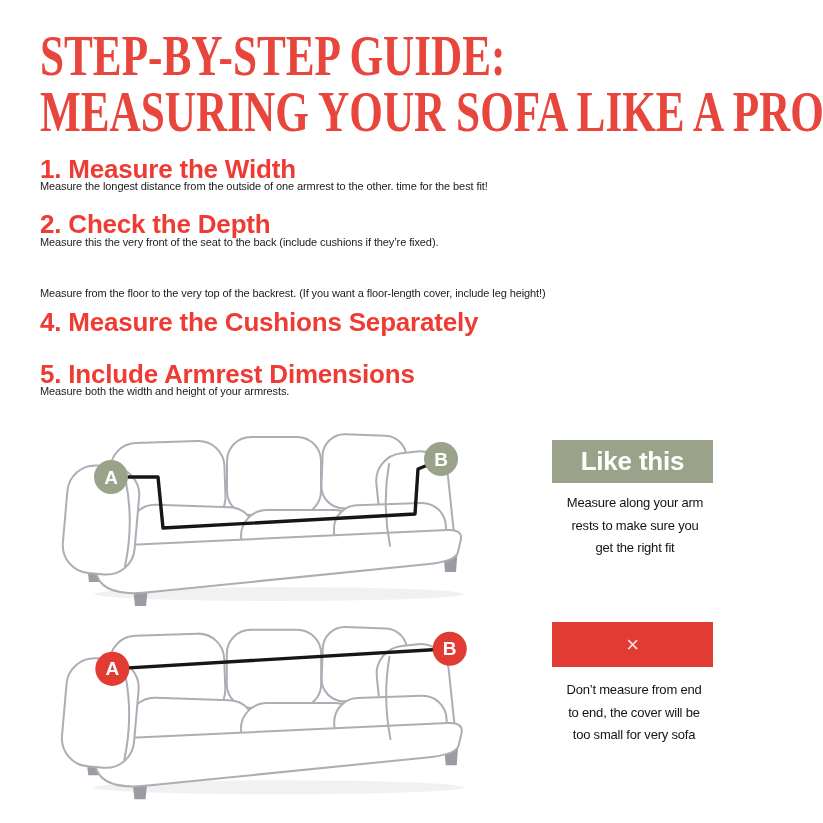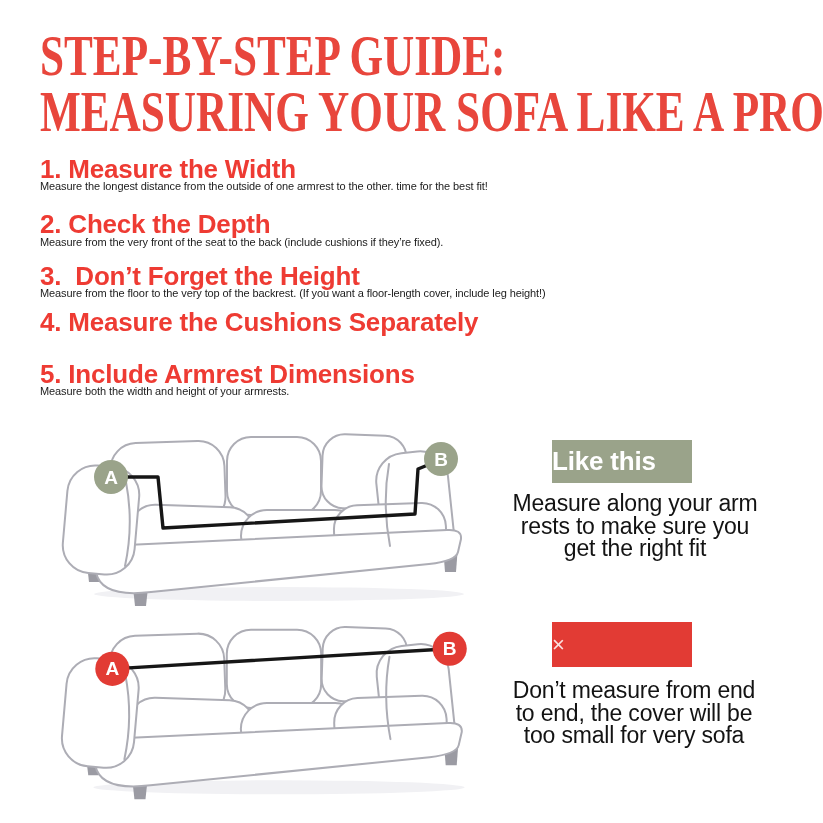--- a/index.html
+++ b/index.html
@@ -29,30 +29,30 @@
   .h2{top:209px}.b2{top:236px}
   .h3{top:261px}.b3{top:287px}
   .h4{top:307px}.b4{top:334px}
   .h5{top:359px}.b5{top:385px}
   
   .sofa{position:absolute;left:28px;}
   .sofa.one{top:422px;}
   .sofa.two{top:614px;}
   
   .badge{
-    position:absolute;left:552px;width:140px;height:43px;
-    display:flex;align-items:center;gap:9px;
+    position:absolute;left:552px;width:161px;height:43px;
+    display:flex;align-items:center;justify-content:center;gap:9px;
     color:#ffffff;font-weight:700;font-size:26px;letter-spacing:-0.2px;
   }
   .badge.like{top:440px;background:#9aa38a;}
   .badge.not{top:622px;background:#e23b34;height:45px;}
   .x-mark{font-weight:400;font-size:22px;opacity:0.85;line-height:1;}
   .side-text{
     position:absolute;text-align:center;white-space:pre-line;
-    font-size:23px;line-height:22.5px;color:#131313;letter-spacing:-0.2px;
+    font-size:13px;line-height:22.5px;color:#131313;letter-spacing:-0.2px;
   }
   .like-text{left:512px;top:492px;width:246px;}
   .not-text{left:506px;top:679px;width:256px;}
   
   .marker-letter{
     font-family:"Liberation Sans", sans-serif;font-size:19px;font-weight:700;
     fill:#ffffff;text-anchor:middle;
   }
 </style>
 </head>
@@ -61,22 +61,21 @@
 <div class="page">
 
   <div class="title">
     <div>STEP-BY-STEP GUIDE:</div>
     <div>MEASURING YOUR SOFA LIKE A PRO</div>
   </div>
 
   <div class="step-h h1">1. Measure the Width</div>
   <div class="step-b b1">Measure the longest distance from the outside of one armrest to the other. time for the best fit!</div>
   <div class="step-h h2">2. Check the Depth</div>
-  <div class="step-b b2">Measure from the very front of the seat to the back (include cushions if they’re fixed).</div>
-  <div class="step-h h3">3.  Don’t Forget the Height</div>
+  <div class="step-b b2">Measure this the very front of the seat to the back (include cushions if they’re fixed).</div>
   <div class="step-b b3">Measure from the floor to the very top of the backrest. (If you want a floor-length cover, include leg height!)</div>
   <div class="step-h h4">4. Measure the Cushions Separately</div>
   <div class="step-h h5">5. Include Armrest Dimensions</div>
   <div class="step-b b5">Measure both the width and height of your armrests.</div>
 
   <svg class="sofa one" width="497" height="188" viewBox="0 0 495 188">
     <defs>
       <g id="sofa-art">
         <ellipse cx="250" cy="172" rx="185" ry="7" fill="#f1f1f4"></ellipse>
         <g fill="#9b9ba3">

